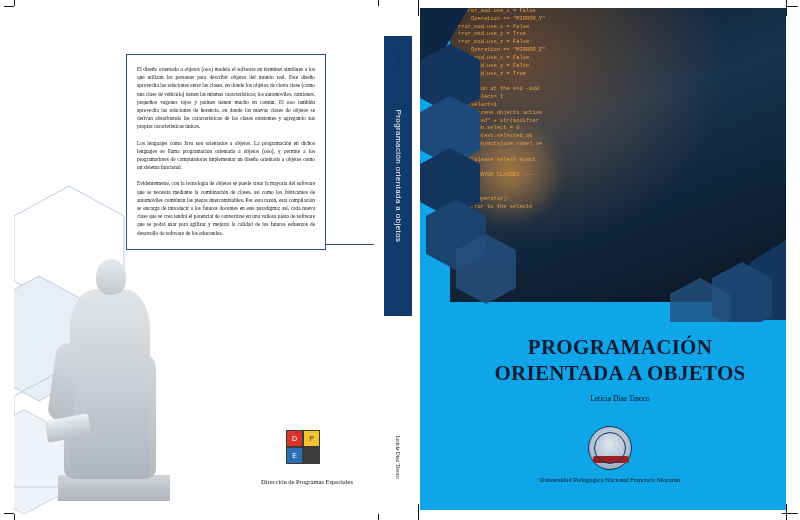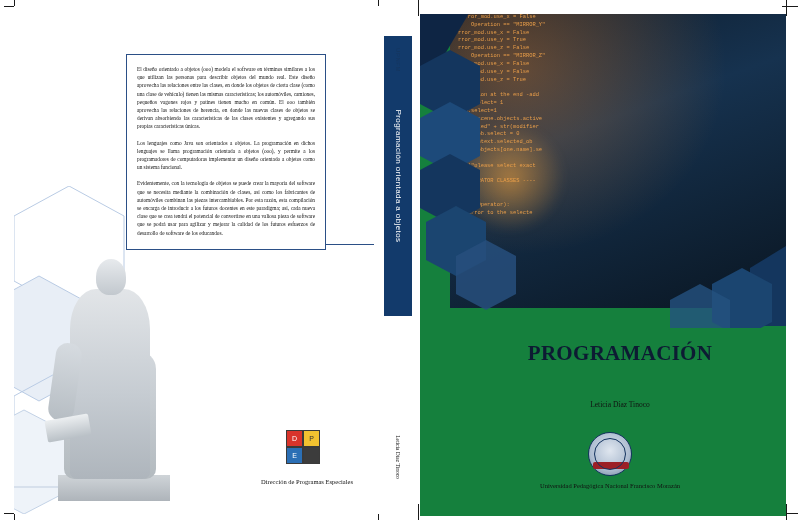--- a/index.html
+++ b/index.html
@@ -236,25 +236,25 @@
     font-size: 5.5px;
     line-height: 28px;
     text-align: center;
     font-family: "Liberation Serif", serif;
   }
 
   
   .front-cover {
     position: absolute;
     left: 420px;
-    top: 8px;
+    top: 2px;
     width: 366px;
     height: 508px;
     overflow: hidden;
-    background: #15803d;
+    background: #0ea5e9;
   }
 
   .code-photo {
     position: absolute;
     left: 30px;
     top: 0px;
     width: 336px;
     height: 300px;
     background:
       radial-gradient(ellipse at 20% 20%, rgba(255,140,40,.35), transparent 55%),
@@ -457,20 +457,21 @@
       <polygon points="6,214 36,198 66,214 66,252 36,268 6,252" fill="#1b4570"></polygon>
       <polygon points="36,248 66,232 96,248 96,286 66,302 36,286" fill="#274f7c" opacity=".85"></polygon>
       <polygon points="330,260 366,238 366,318 330,318" fill="#14365e"></polygon>
       <polygon points="292,276 322,260 352,276 352,314 322,330 292,314" fill="#1b4570"></polygon>
       <polygon points="250,292 280,276 310,292 310,330 280,346 250,330" fill="#24517f" opacity=".8"></polygon>
       <rect x="0" y="0" width="366" height="6" fill="#ffffff"></rect>
     </svg>
 
     <div class="front-title">
       <div>PROGRAMACIÓN</div>
+      <div>ORIENTADA A OBJETOS</div>
     </div>
 
     <div class="front-author">Leticia Díaz Tinoco</div>
 
     <div class="seal">
       <div class="ribbon"></div>
     </div>
 
     <div class="univ-caption">Universidad Pedagógica Nacional Francisco Morazán</div>
   </div>

